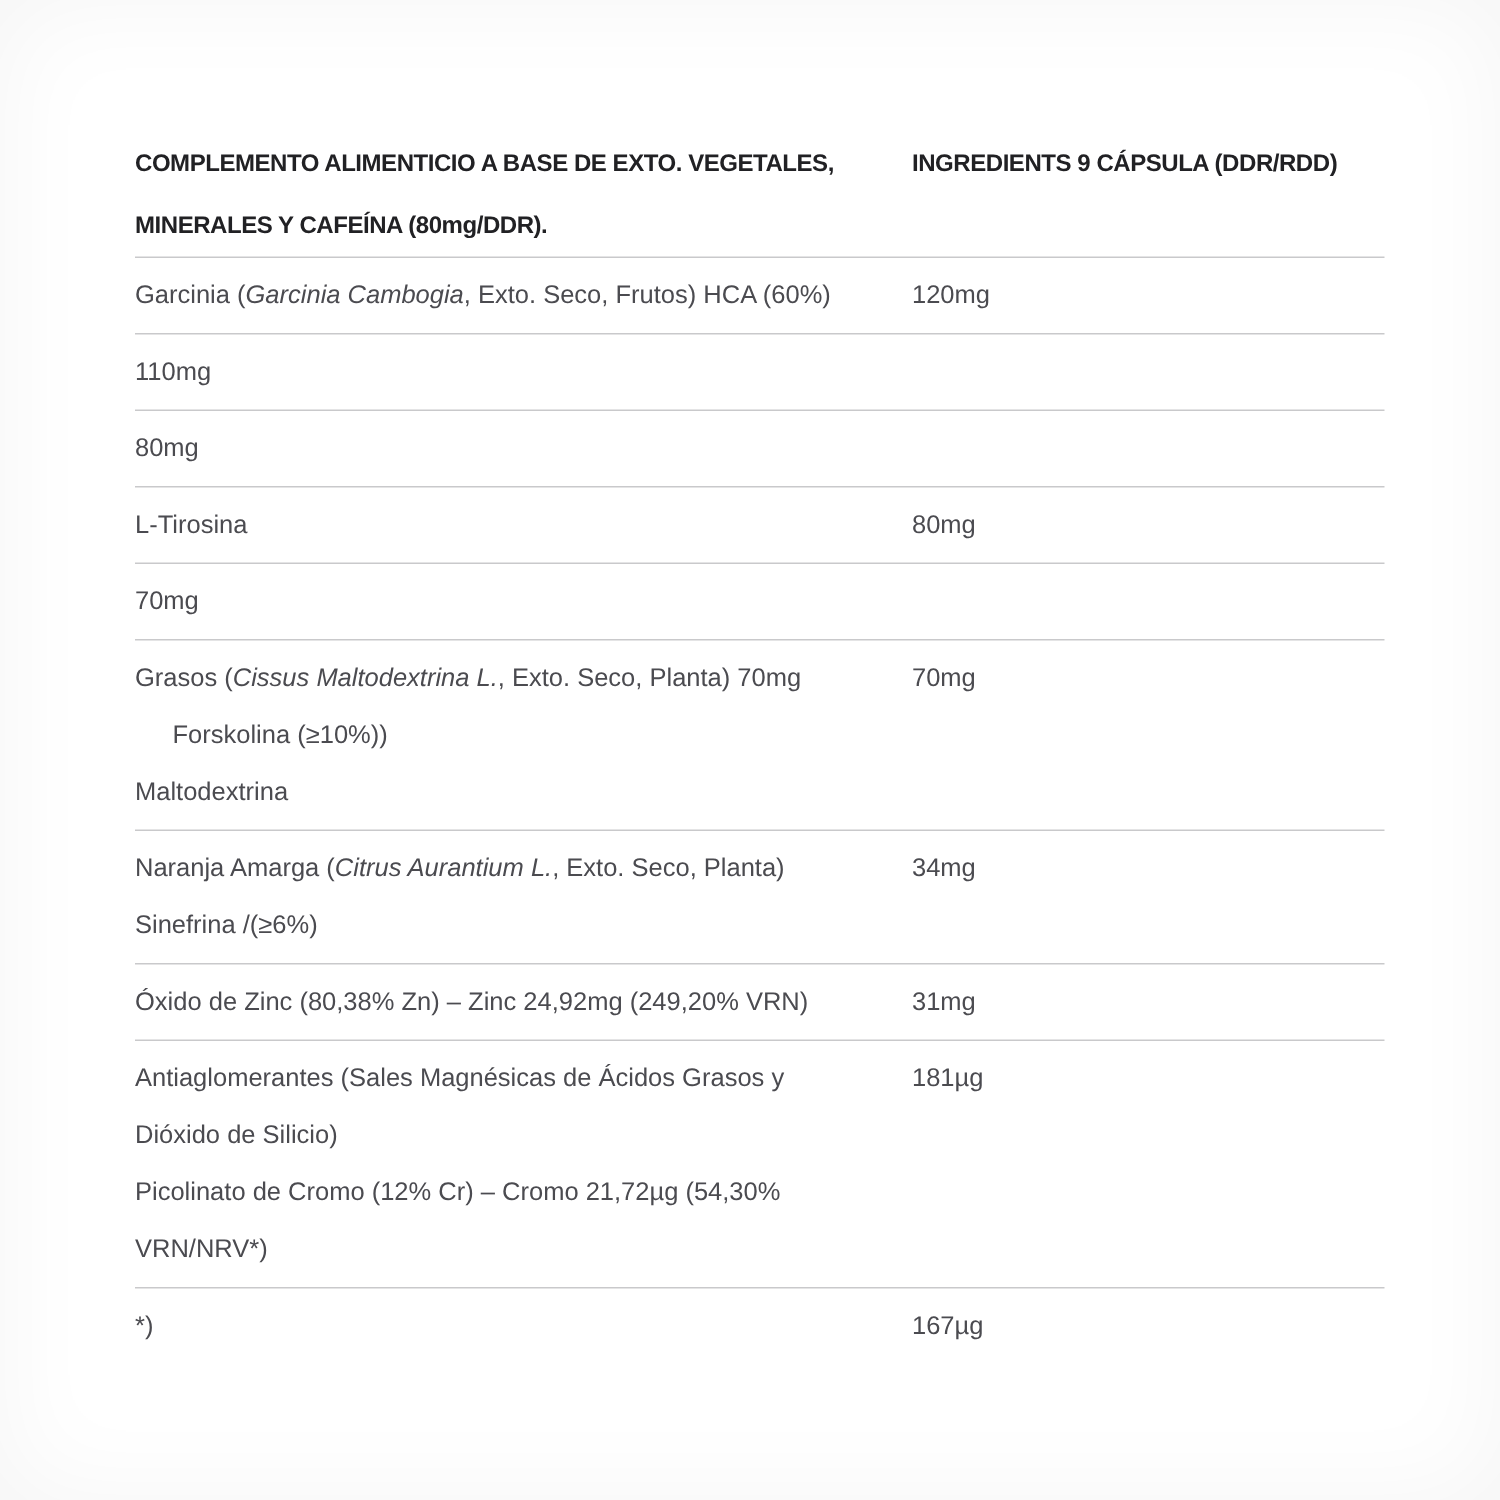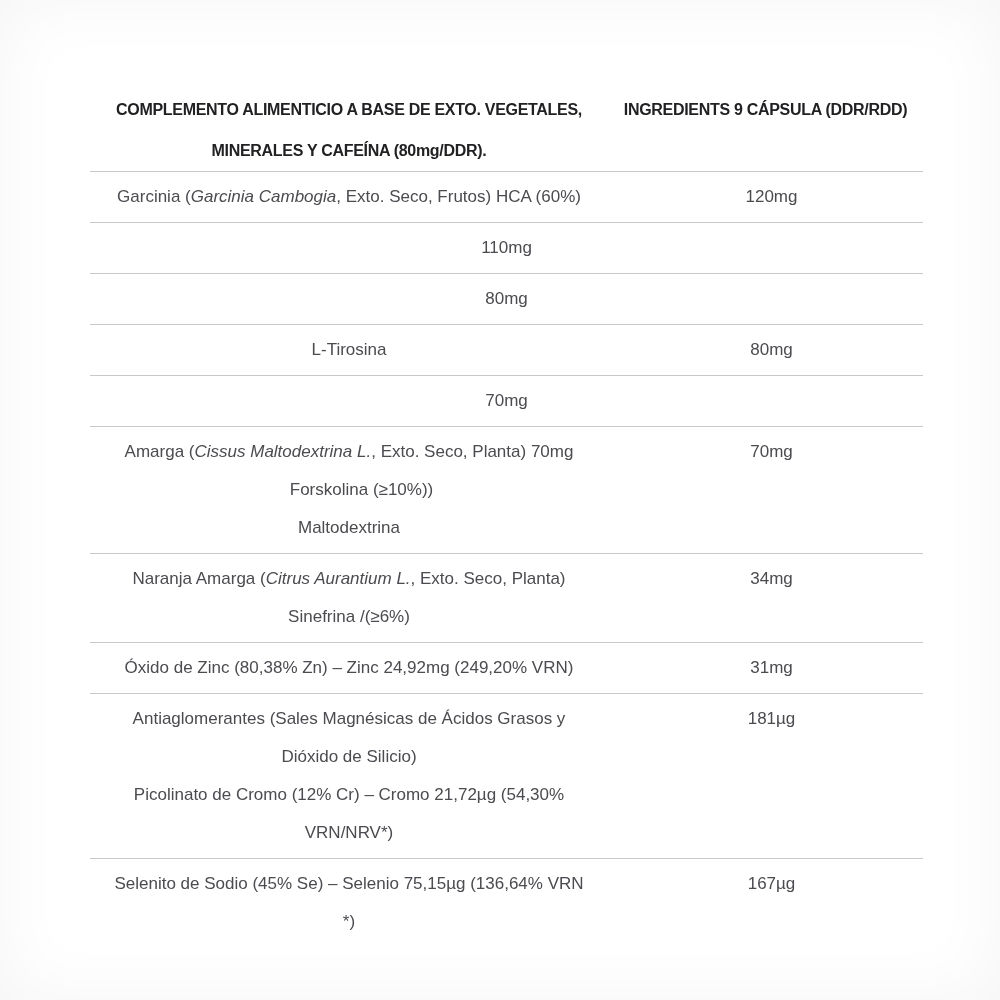--- a/index.html
+++ b/index.html
@@ -13,21 +13,20 @@
     font-family: "Liberation Sans", sans-serif;
     color: #4b4b50;
   }
   .sheet {
     position: relative;
     width: 1000px;
     height: 1000px;
     overflow: hidden;
     background: #ffffff;
     box-shadow: inset 0 0 70px rgba(0,0,0,0.045);
-    text-align: center;
   }
   .content {
     position: absolute;
     left: 90px;
     top: 0;
     width: 833px;
   }
   .panel-header {
     display: flex;
     padding-top: 89px;
@@ -44,21 +43,20 @@
   .panel-header .right {
     flex: 1;
     line-height: 41px;
     white-space: nowrap;
   }
   .row {
     display: flex;
     border-bottom: 1px solid #c9c9cb;
     padding: 6px 0;
     font-size: 17px;
-    gap: 12px;
   }
   .row:last-child {
     border-bottom: none;
   }
   .name-cell {
     width: 518px;
     line-height: 38px;
   }
   .name-line {
     white-space: nowrap;
@@ -109,21 +107,21 @@
       </div>
       <div class="amount-cell">80mg</div>
     </div>
 
     <div class="row">
       <div class="amount-cell">70mg</div>
     </div>
 
     <div class="row">
       <div class="name-cell">
-        <div class="name-line"><span>Amarga (</span><span class="italic">Cissus Maltodextrina L.</span><span>, Exto. Seco, Planta) 70mg</span></div>
+        <div class="name-line"><span>Grasos (</span><span class="italic">Cissus Maltodextrina L.</span><span>, Exto. Seco, Planta) 70mg</span></div>
         <div class="name-line indent"><span>Forskolina (≥10%))</span></div>
         <div class="name-line"><span>Maltodextrina</span></div>
       </div>
       <div class="amount-cell">70mg</div>
     </div>
 
     <div class="row">
       <div class="name-cell">
         <div class="name-line"><span>Naranja Amarga (</span><span class="italic">Citrus Aurantium L.</span><span>, Exto. Seco, Planta)</span></div>
         <div class="name-line"><span>Sinefrina /(≥6%)</span></div>
@@ -143,20 +141,19 @@
         <div class="name-line"><span>Antiaglomerantes (Sales Magnésicas de Ácidos Grasos y</span></div>
         <div class="name-line"><span>Dióxido de Silicio)</span></div>
         <div class="name-line"><span>Picolinato de Cromo (12% Cr) – Cromo 21,72µg (54,30%</span></div>
         <div class="name-line"><span>VRN/NRV*)</span></div>
       </div>
       <div class="amount-cell">181µg</div>
     </div>
 
     <div class="row">
       <div class="name-cell">
-        <div class="name-line"><span>Selenito de Sodio (45% Se) – Selenio 75,15µg (136,64% VRN</span></div>
         <div class="name-line"><span>*)</span></div>
       </div>
       <div class="amount-cell">167µg</div>
     </div>
 
   </div>
 </div>
 
 </body></html>

